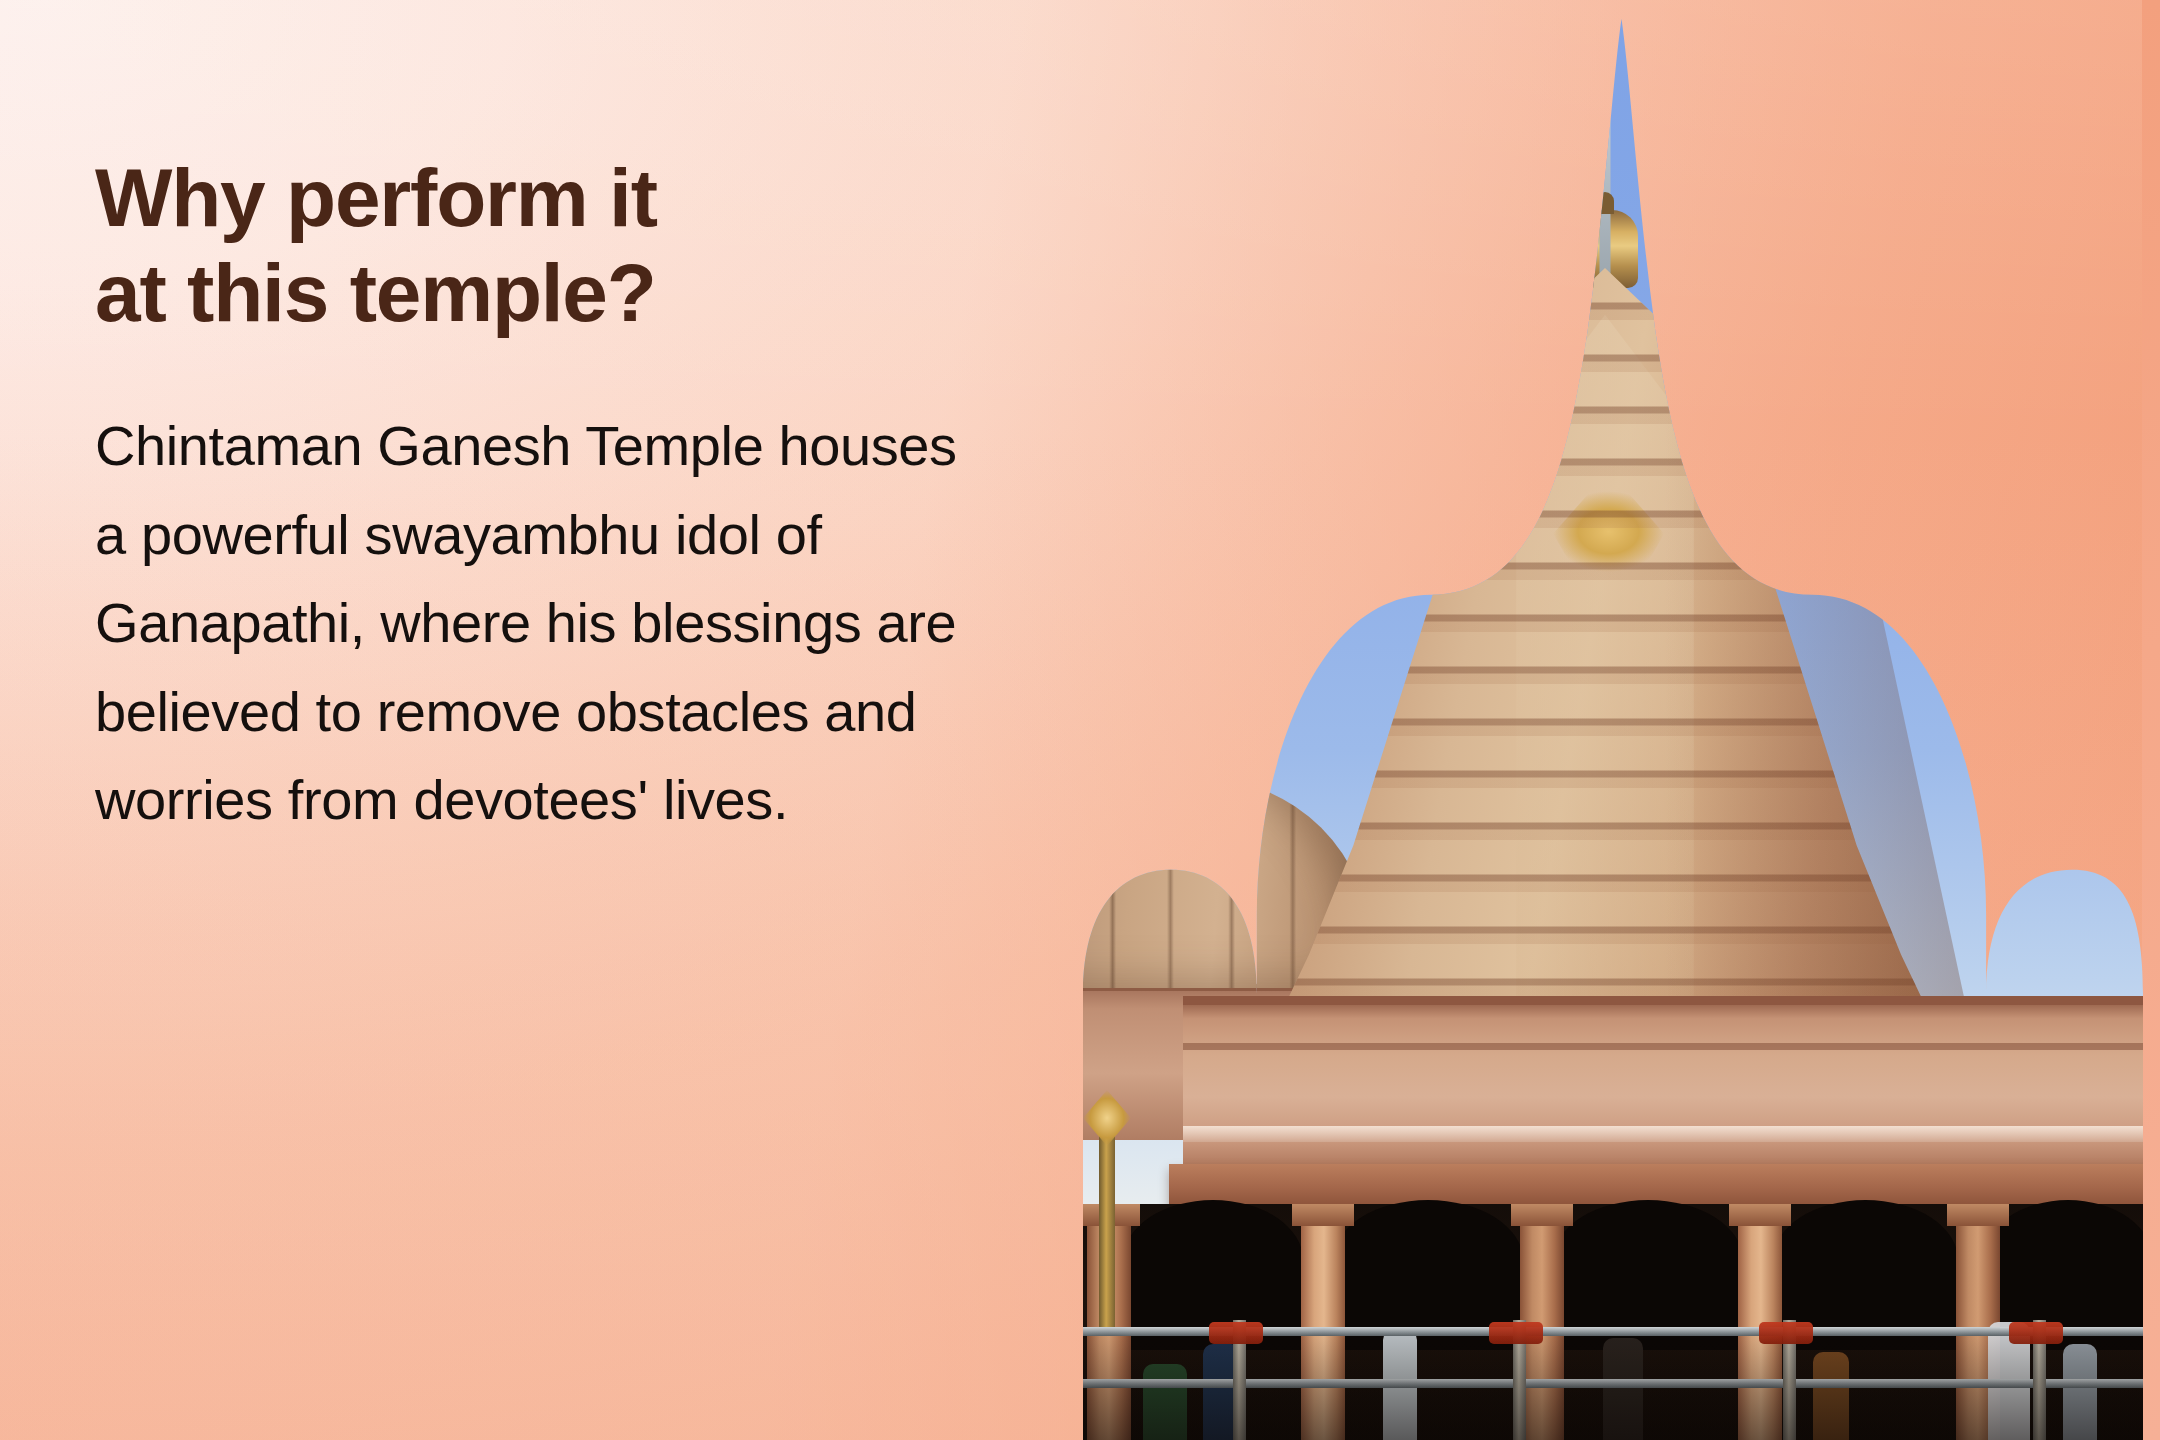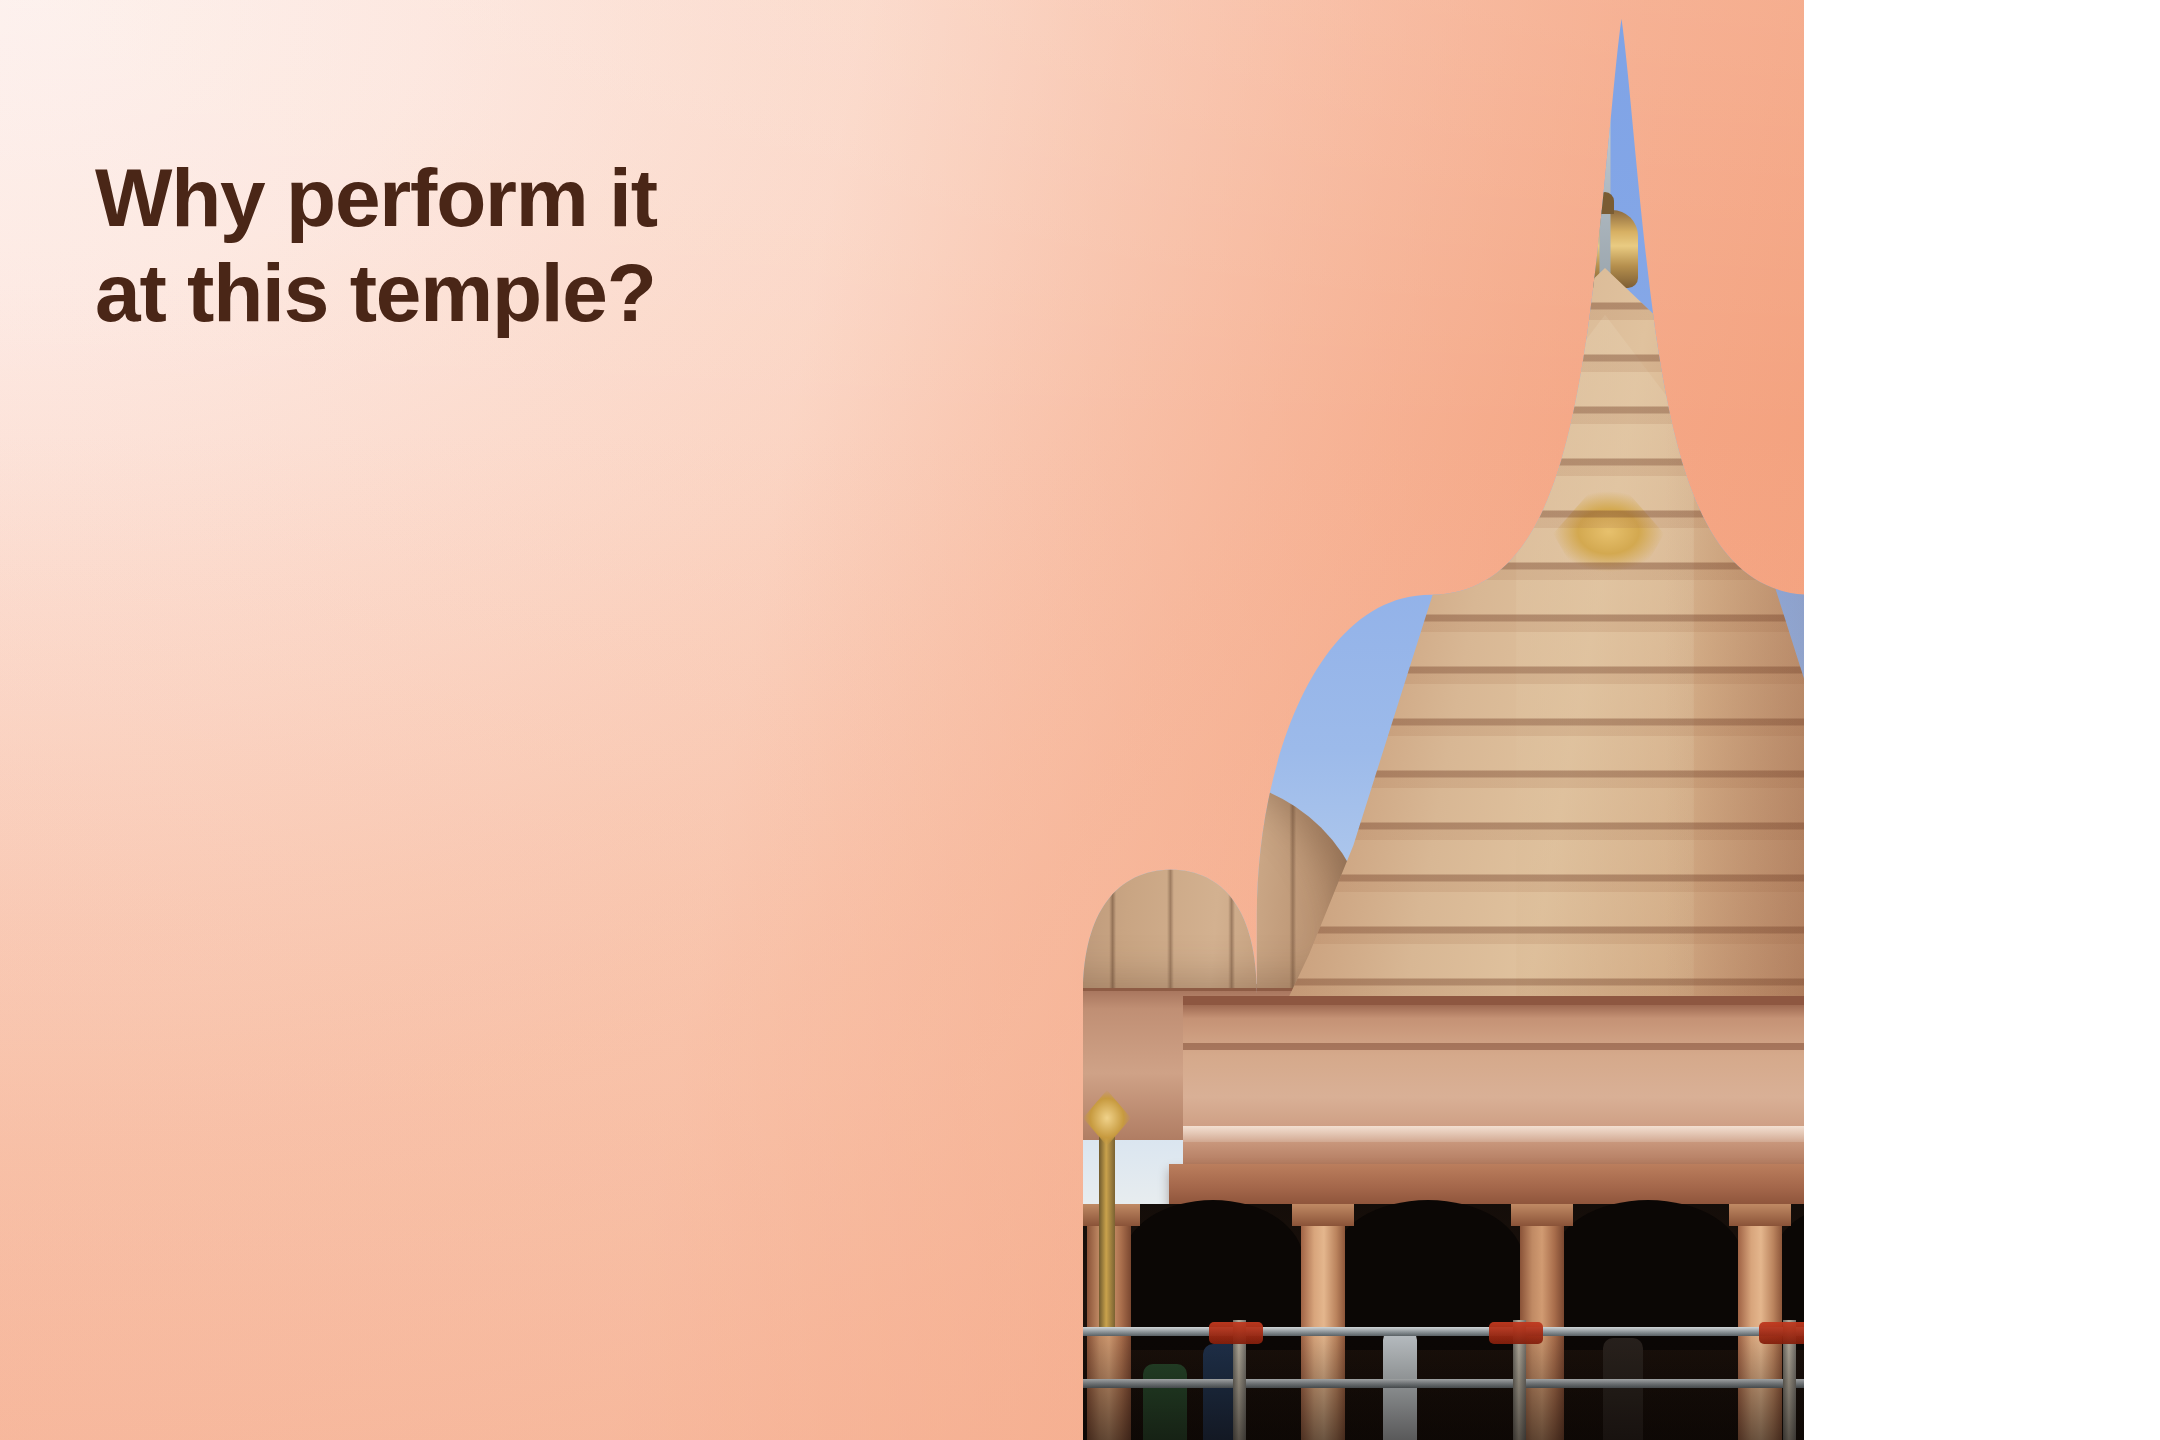--- a/index.html
+++ b/index.html
@@ -5,21 +5,21 @@
 <style>
   html, body {
     margin: 0;
     padding: 0;
     background: #ffffff;
   }
   * { box-sizing: border-box; }
 
   .canvas {
     position: relative;
-    width: 1804px;
+    width: 2160px;
     height: 1440px;
     overflow: hidden;
     font-family: "Liberation Sans", sans-serif;
     background: #f8cdb8;
   }
 
   
   .bg-base {
     position: absolute;
     inset: 0;
@@ -403,20 +403,21 @@
 
 <div class="canvas">
 
   <div class="bg-base"></div>
   <div class="bg-warm-right"></div>
   <div class="bg-warm-bottom"></div>
 
   <div class="text-col">
     <h1 class="headline">Why perform it
 at this temple?</h1>
+    <p class="body-copy">Chintaman Ganesh Temple houses a powerful swayambhu idol of Ganapathi, where his blessings are believed to remove obstacles and worries from devotees' lives.</p>
   </div>
 
   <div class="photo-panel">
 
     <div class="right-strip"></div>
 
     <svg width="0" height="0" style="position:absolute" aria-hidden="true">
       <defs>
         <clipPath id="templeArch" clipPathUnits="objectBoundingBox">
           <path d="M0.0000,1.0000

